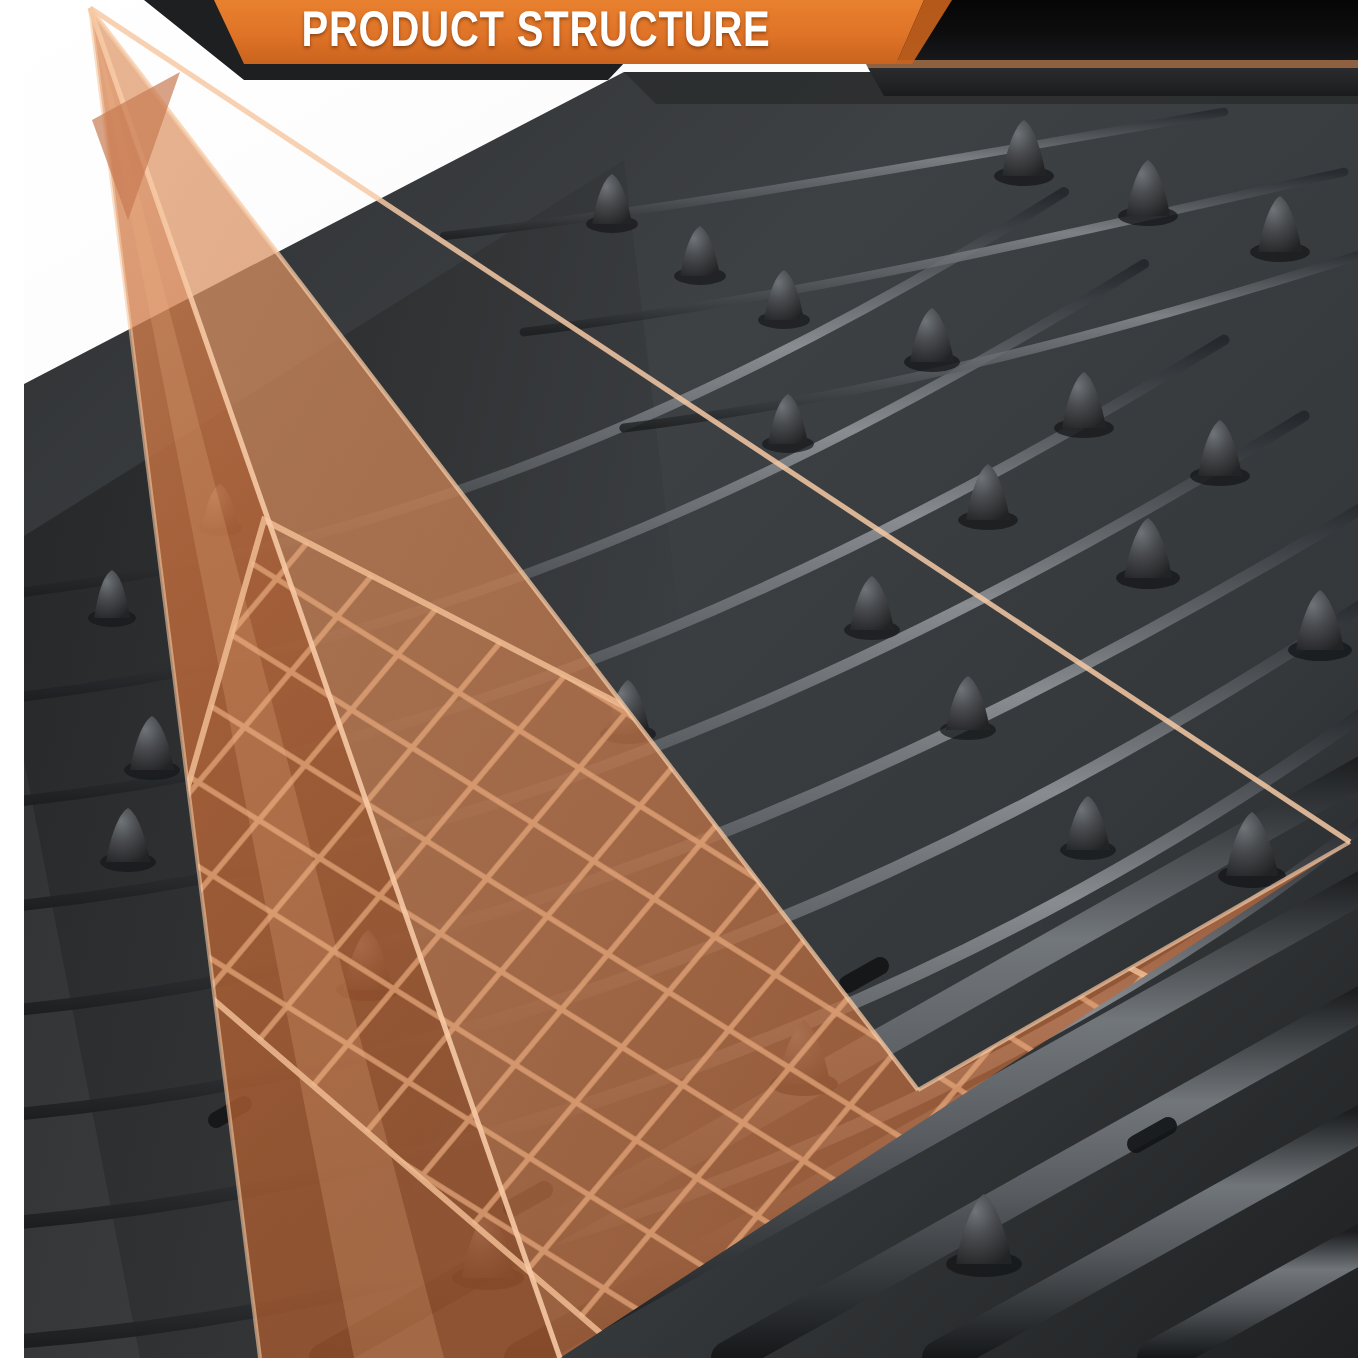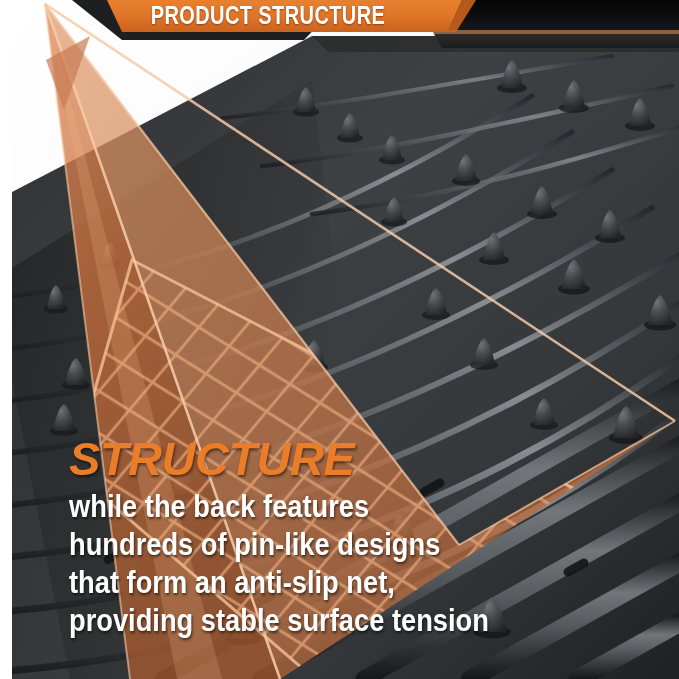--- a/index.html
+++ b/index.html
@@ -351,21 +351,14 @@
         <path d="M436 32 L450 0 L464 0 L444 32 Z" fill="#C9631E" opacity="0.9"></path>
 
         <path d="M78 36 L52 110 L34 60 Z" fill="#C87A52" opacity="0.7"></path>
       </g>
 
     </g>
   </svg>
 
   <div class="banner-label">PRODUCT STRUCTURE</div>
 
-  <div class="copy-block">
-    <div class="copy-title">STRUCTURE</div>
-    <div class="copy-line">while the back features</div>
-    <div class="copy-line">hundreds of pin-like designs</div>
-    <div class="copy-line">that form an anti-slip net,</div>
-    <div class="copy-line">providing stable surface tension</div>
-  </div>
 
 </div>
 
 </body></html>

